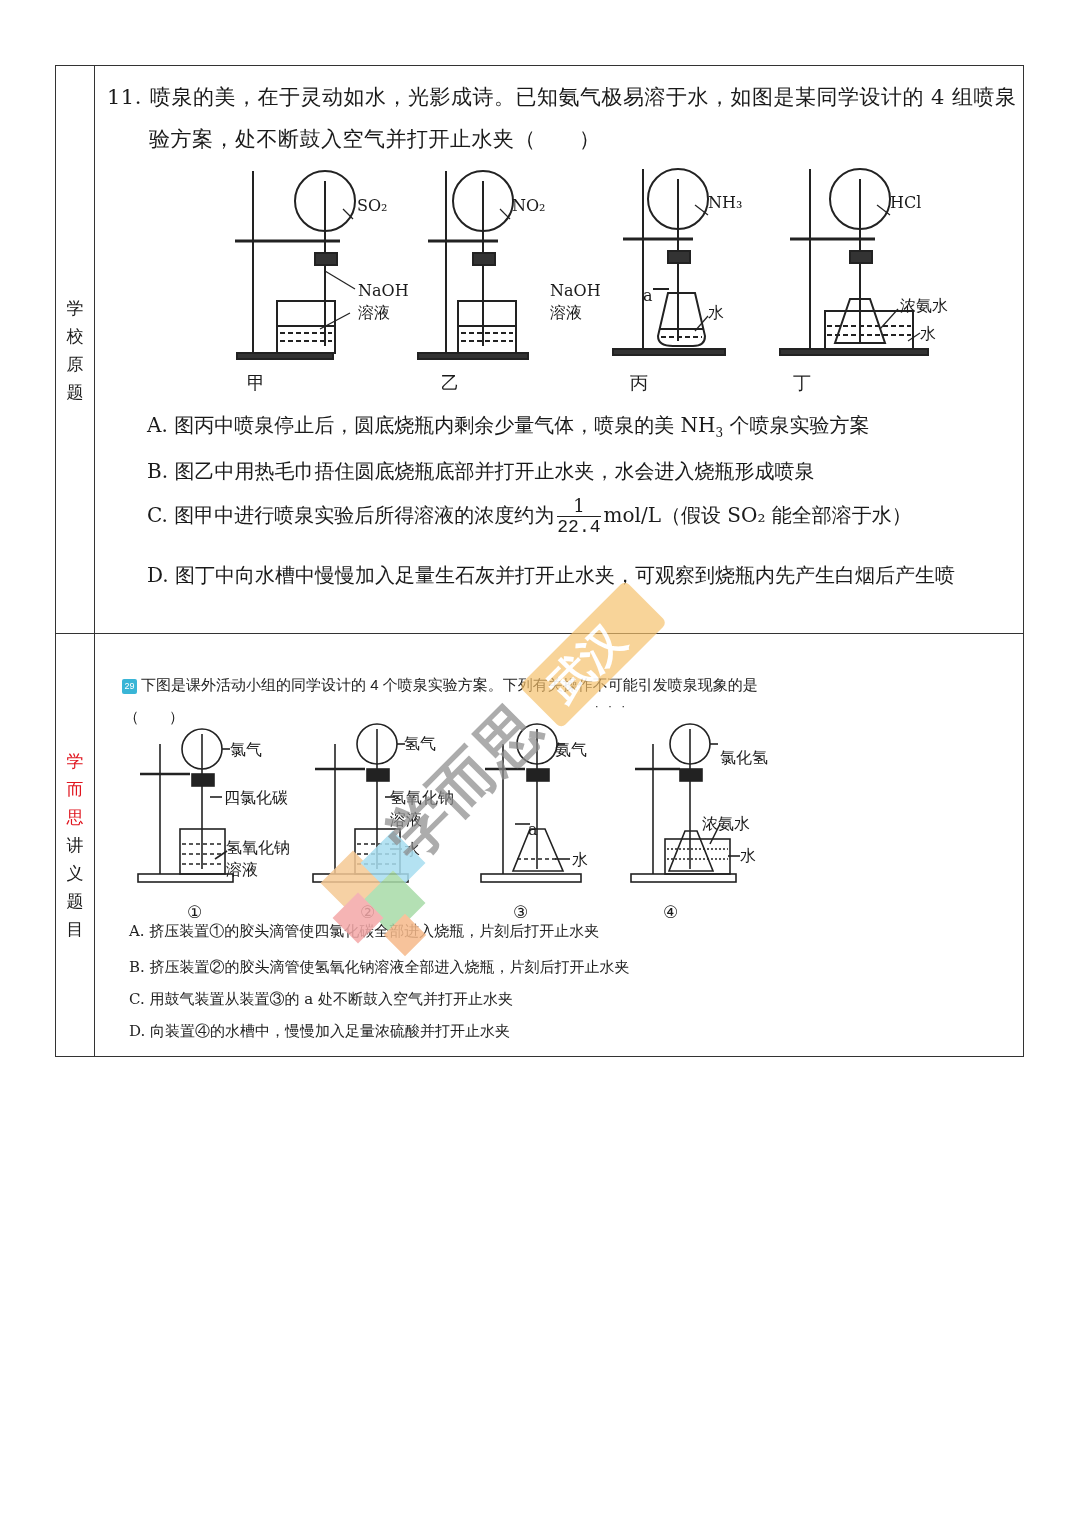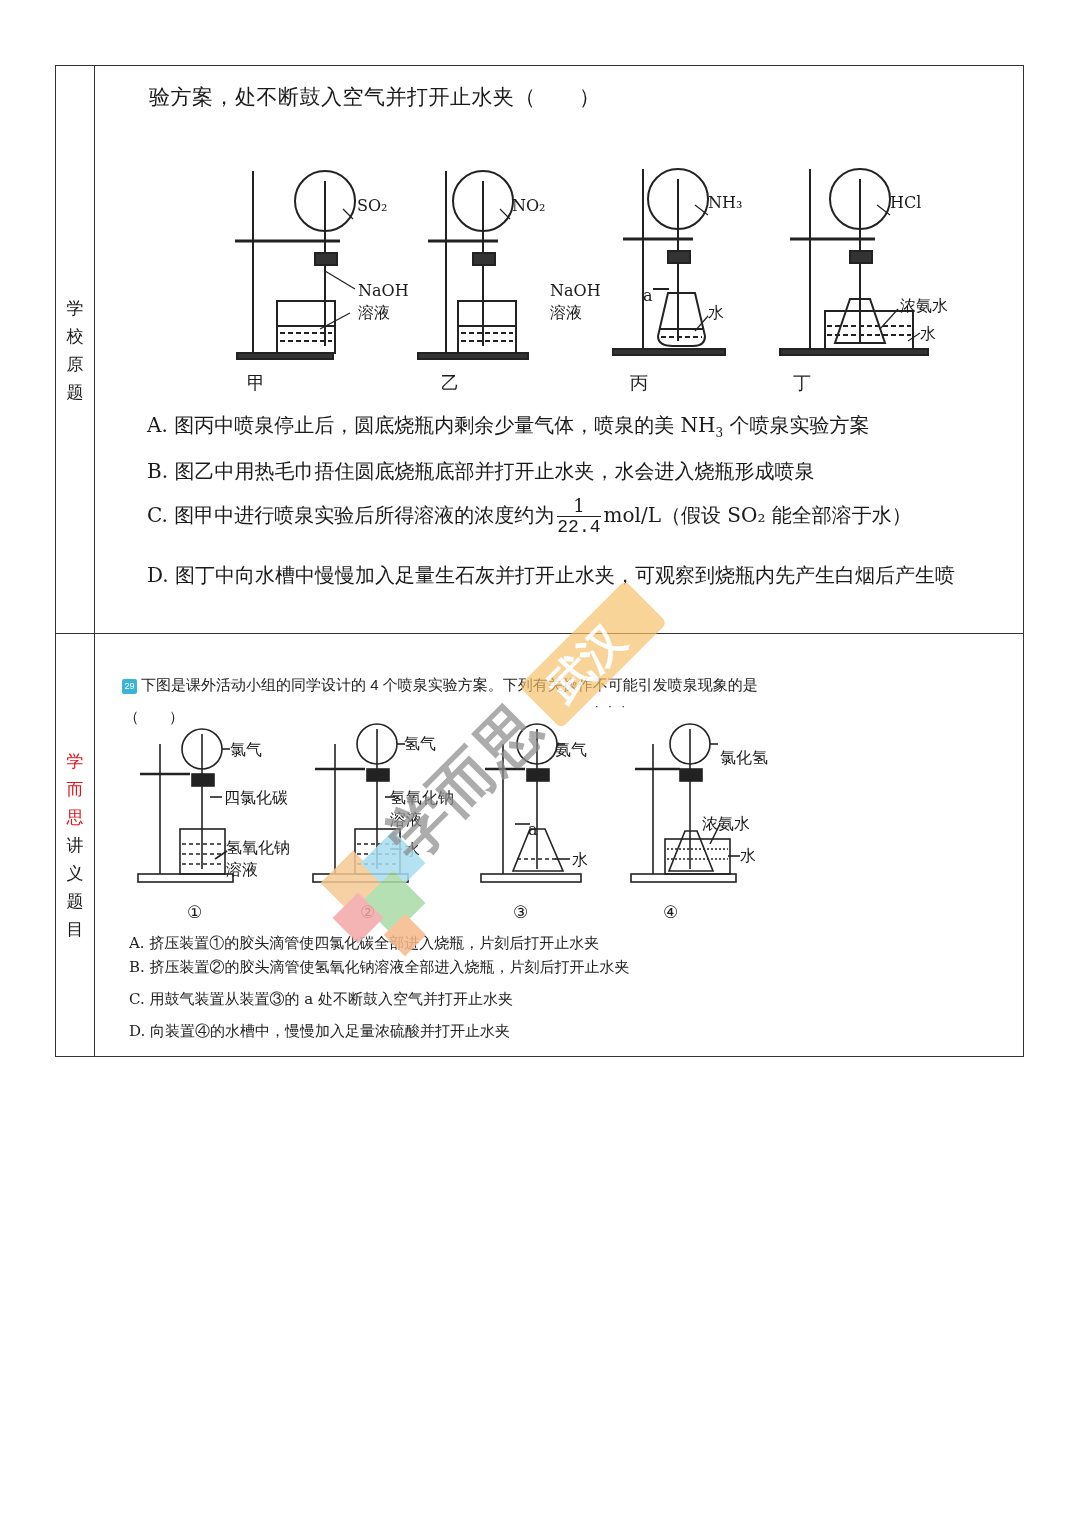--- a/index.html
+++ b/index.html
@@ -36,20 +36,21 @@
 
   <div class="row row1">
     <div class="label-col">
       <span>学</span>
       <span>校</span>
       <span>原</span>
       <span>题</span>
     </div>
     <div class="content">
       <div class="q11">
+        <div><span class="num">11.</span><span>喷泉的美，在于灵动如水，光影成诗。已知氨气极易溶于水，如图是某同学设计的 4 组喷泉</span></div>
         <div class="line2">验方案，处不断鼓入空气并打开止水夹（　　）</div>
       </div>
 
       <svg style="position:absolute;left:130px;top:95px;" width="820" height="240" viewBox="0 0 820 240">
         <g stroke="#222" fill="none" stroke-width="2">
 
           <g>
             <line x1="28" y1="10" x2="28" y2="195"></line>
             <circle cx="100" cy="40" r="30"></circle>
             <line x1="100" y1="70" x2="100" y2="80"></line>
@@ -236,21 +237,21 @@
           <text x="572" y="110">浓氨水</text>
           <text x="610" y="142">水</text>
         </g>
       </svg>
 
       <div class="fig-cap" style="left:92px;top:268px;font-size:17px;">①</div>
       <div class="fig-cap" style="left:265px;top:268px;font-size:17px;">②</div>
       <div class="fig-cap" style="left:418px;top:268px;font-size:17px;">③</div>
       <div class="fig-cap" style="left:568px;top:268px;font-size:17px;">④</div>
 
-      <div class="opt2" style="top:300px;">A. 挤压装置①的胶头滴管使四氯化碳全部进入烧瓶，片刻后打开止水夹</div>
+      <div class="opt2" style="top:288px;">A. 挤压装置①的胶头滴管使四氯化碳全部进入烧瓶，片刻后打开止水夹</div>
       <div class="opt2" style="top:324px;">B. 挤压装置②的胶头滴管使氢氧化钠溶液全部进入烧瓶，片刻后打开止水夹</div>
       <div class="opt2" style="top:356px;">C. 用鼓气装置从装置③的 a 处不断鼓入空气并打开止水夹</div>
       <div class="opt2" style="top:388px;text-align:center;">D. 向装置④的水槽中，慢慢加入足量浓硫酸并打开止水夹</div>
     </div>
   </div>
 </div>
 
 <svg class="watermark" style="left:300px;top:540px;" width="480" height="420" viewBox="0 0 480 420">
   <g opacity="0.85">
     <rect x="30" y="320" width="46" height="46" fill="#f5c995" transform="rotate(45 53 343)"></rect>

